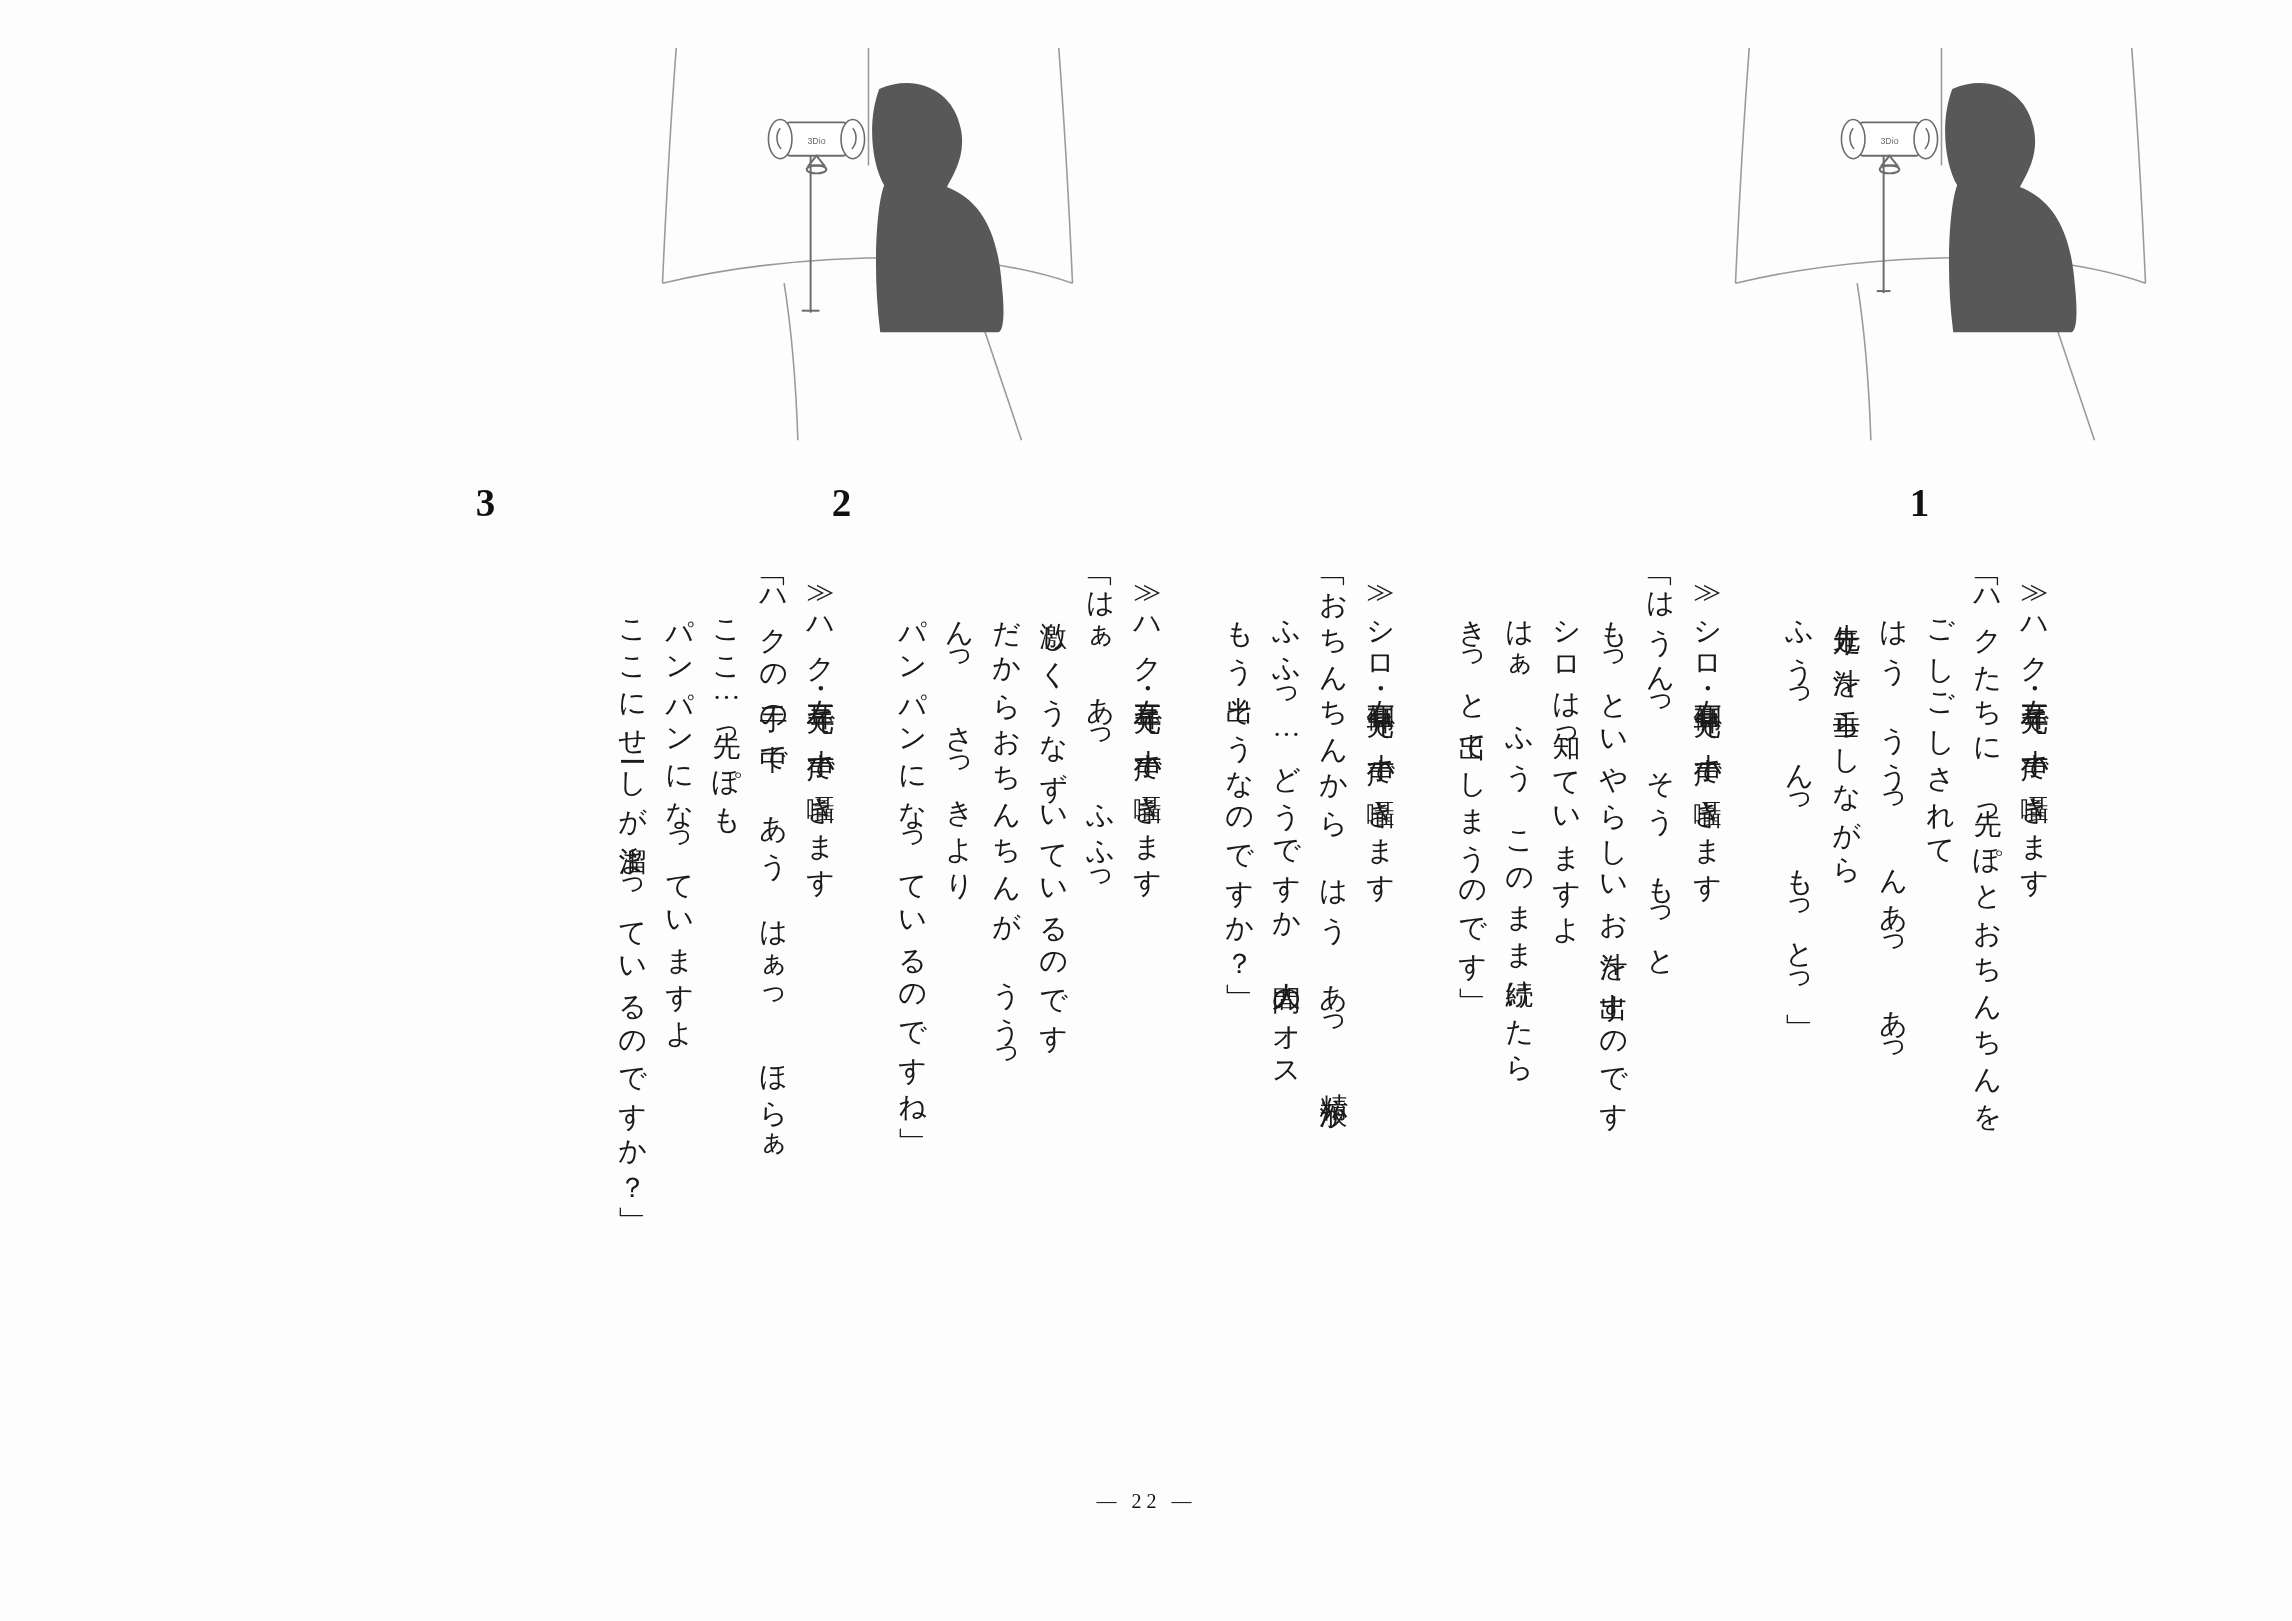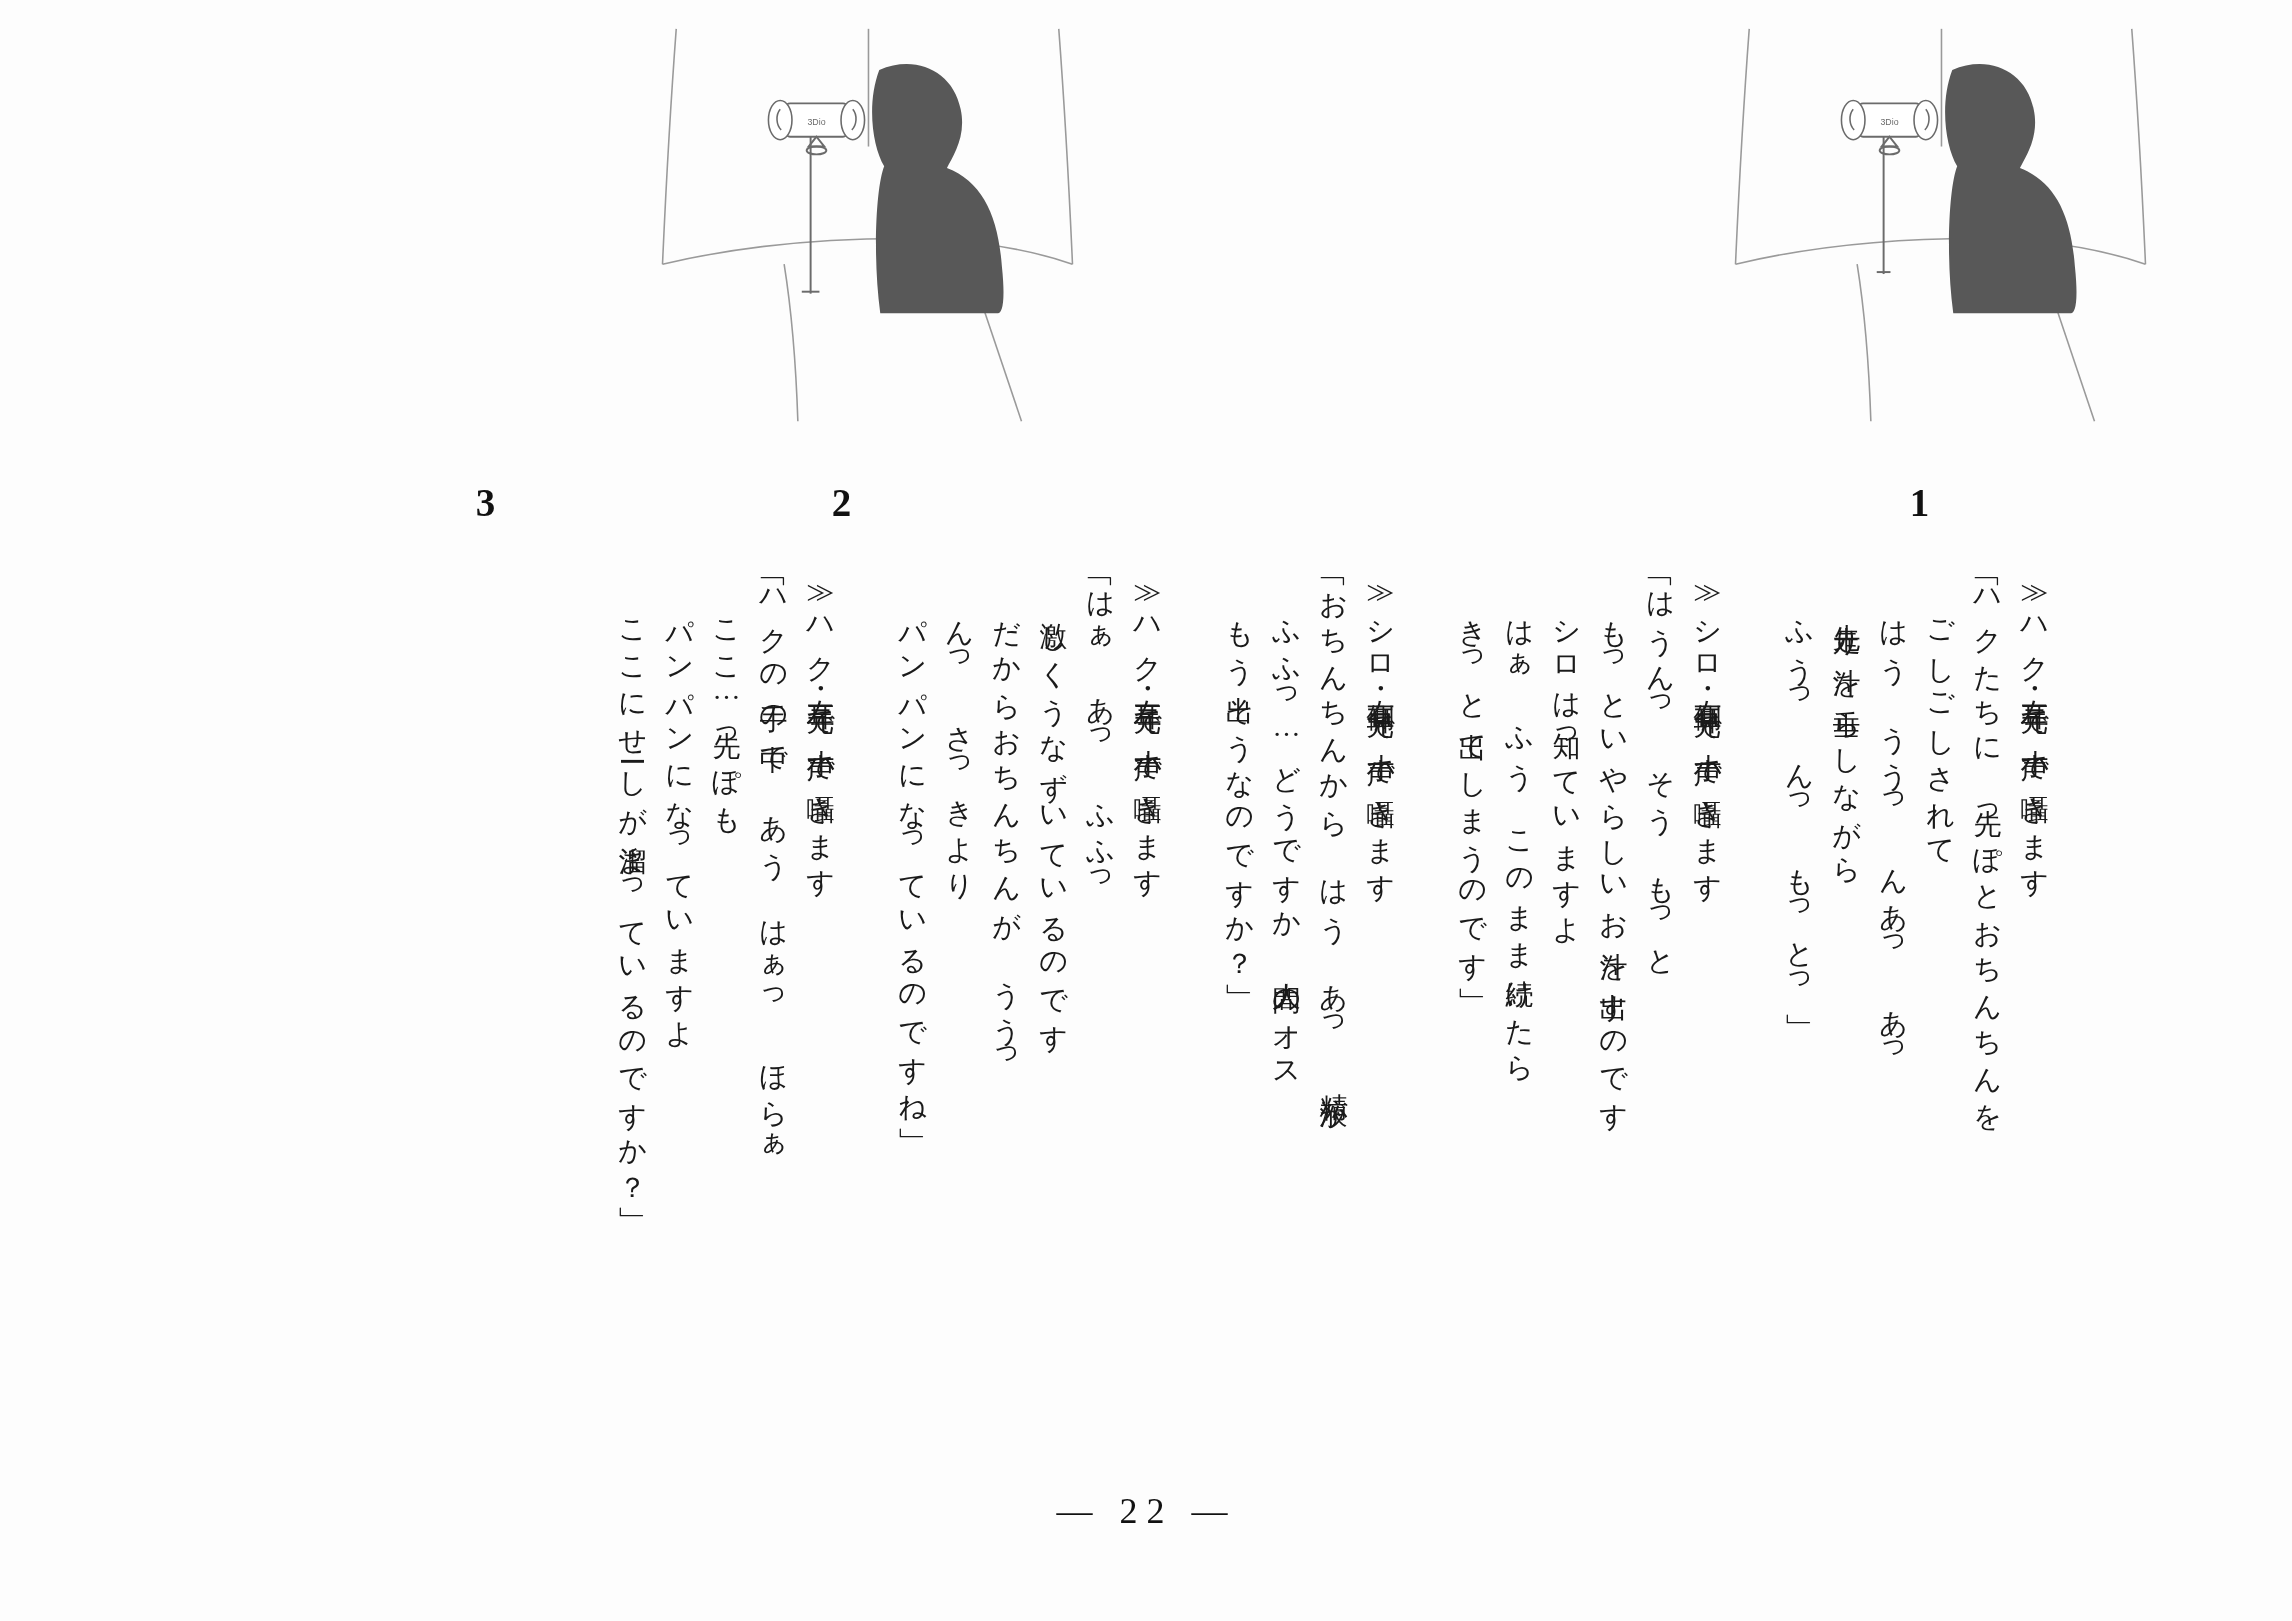--- a/index.html
+++ b/index.html
@@ -18,21 +18,21 @@
 
   .page {
     position: absolute;
     inset: 0;
     background: #fdfdfd;
   }
 
   
   .panel {
     position: absolute;
-    top: 19px;
+    top: 38px;
     width: 461px;
     height: 412px;
   }
   .panel svg { display: block; width: 100%; height: 100%; }
 
   #panel-1 { left: 1710px; }
   #panel-2 { left: 637px; }
 
   .panel-number {
     position: absolute;
@@ -80,21 +80,21 @@
   .vline.indent-1 { padding-top: 33px; }
 
   
   .folio {
     position: absolute;
     left: 0;
     right: 0;
     top: 1490px;
     text-align: center;
     font-family: "Liberation Serif", "DejaVu Serif", serif;
-    font-size: 36px;
+    font-size: 20px;
     letter-spacing: 0.25em;
     color: #111;
   }
 </style>
 </head>
 <body>
 
 <div class="page">
 
   <div class="panel" id="panel-1">

